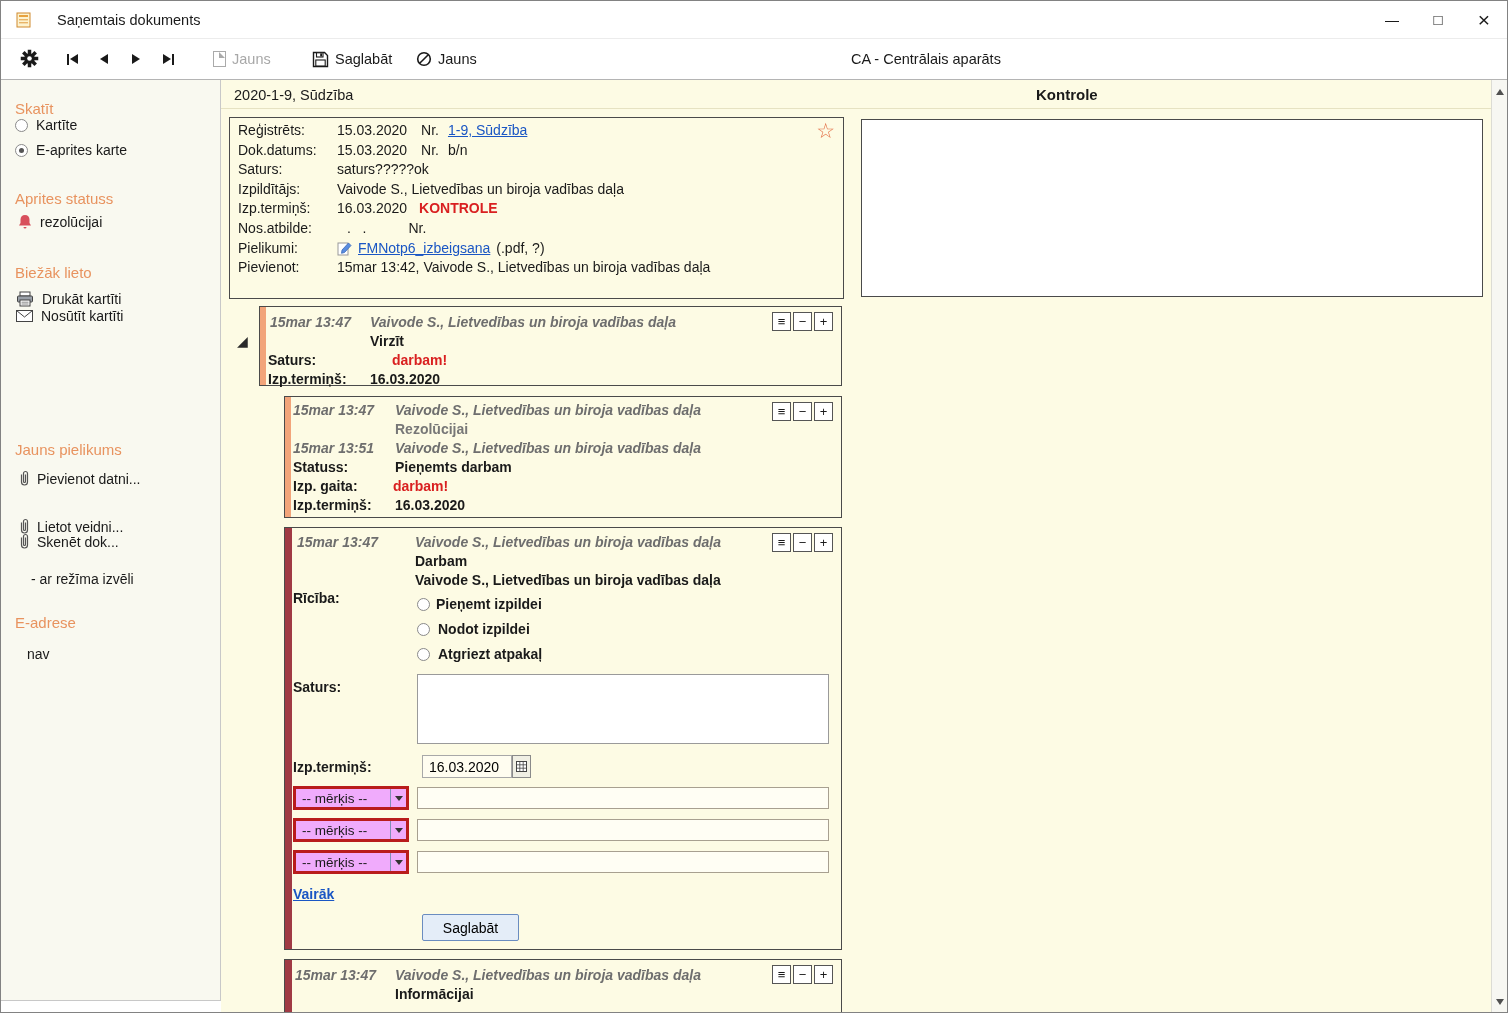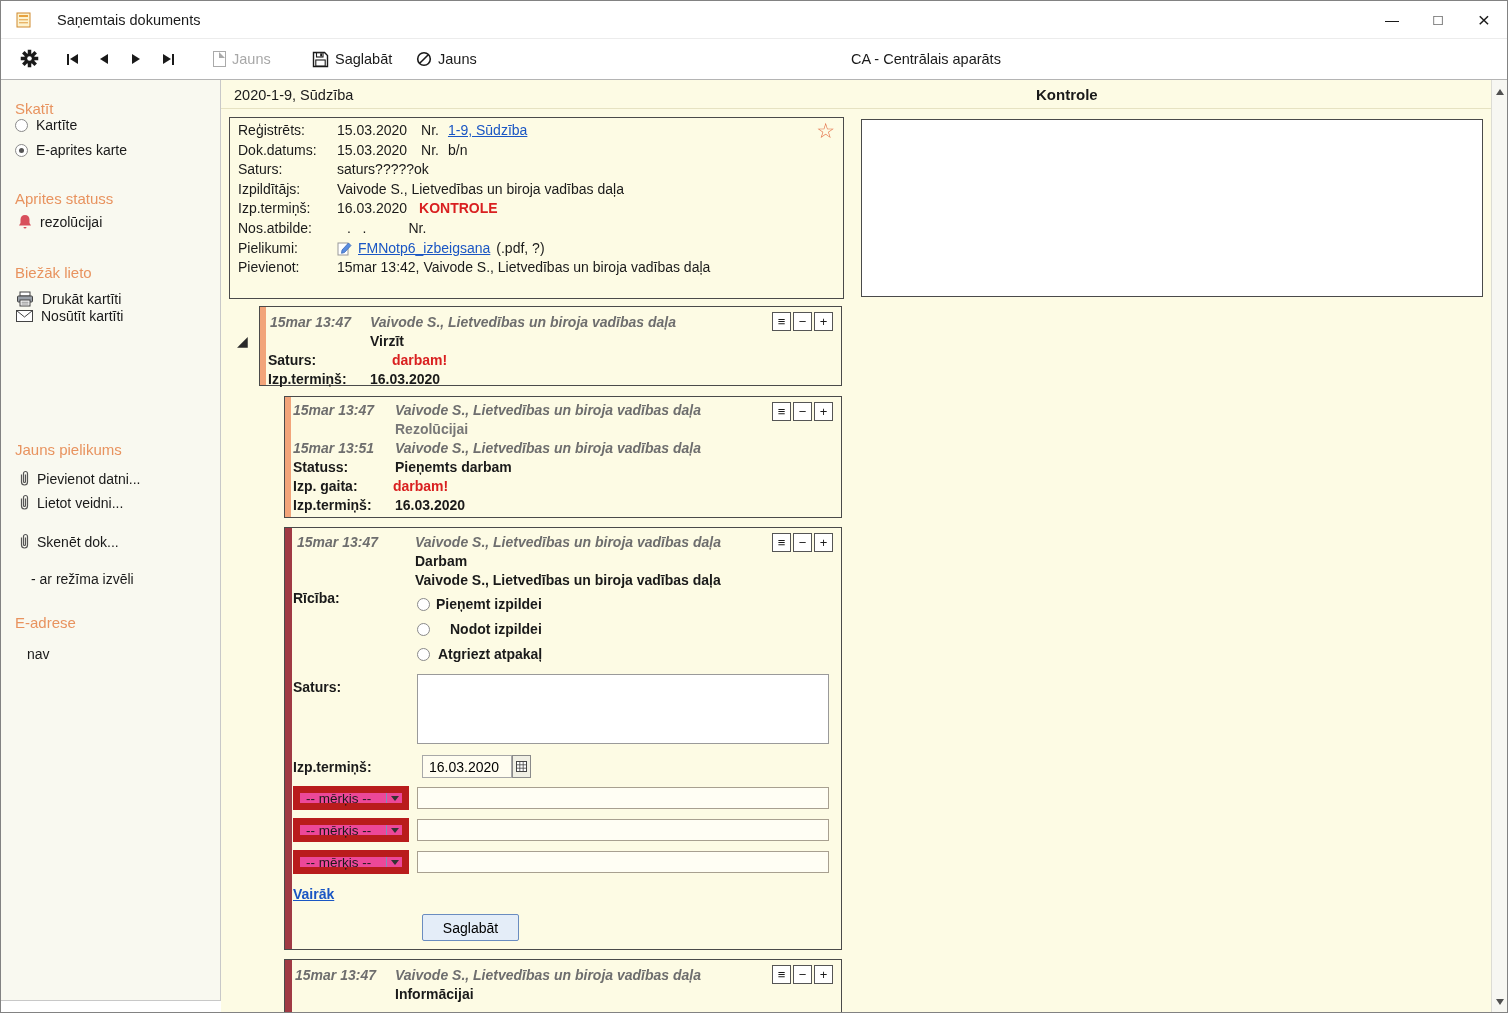--- a/index.html
+++ b/index.html
@@ -73,21 +73,21 @@
   .abs{position:absolute;white-space:nowrap;font-weight:bold;}
 
   .card1{left:38px;top:226px;width:583px;height:80px;}
   .card2{left:63px;top:316px;width:558px;height:122px;}
   .card3{left:63px;top:447px;width:558px;height:423px;}
   .card4{left:63px;top:879px;width:558px;height:70px;}
 
   .saturs-area{position:absolute;left:132px;top:146px;width:412px;height:70px;border:1px solid #9a9a9a;background:#fff;resize:none;font-family:"Liberation Sans",sans-serif;font-size:14px;padding:3px;}
   .date-input{position:absolute;left:137px;top:227px;width:90px;height:23px;border:1px solid #a8a8a8;background:#fffdf0;font-family:"Liberation Sans",sans-serif;font-size:14px;padding:0 6px;}
   .cal-btn{position:absolute;left:227px;top:227px;width:19px;height:23px;border:1px solid #8a8a8a;background:#f0efe4;display:flex;align-items:center;justify-content:center;cursor:pointer;}
-  .merk-select{position:absolute;left:8px;width:116px;height:24px;border:7px solid #b91c1c;background:#ec4899;display:flex;align-items:center;cursor:pointer;}
+  .merk-select{position:absolute;left:8px;width:116px;height:24px;border:3px solid #b91c1c;background:#f0abfc;display:flex;align-items:center;cursor:pointer;}
   .merk-select .txt{flex:1;padding-left:6px;font-size:13.5px;}
   .merk-select .arrow-seg{width:16px;height:100%;border-left:1px solid #8090b8;display:flex;align-items:center;justify-content:center;}
   .tri-dn{width:0;height:0;border-left:4px solid transparent;border-right:4px solid transparent;border-top:5px solid #333;}
   .merk-input{position:absolute;left:132px;width:412px;height:22px;border:1px solid #a8a090;background:#fffef4;font-family:"Liberation Sans",sans-serif;font-size:14px;padding:0 5px;}
   .save-btn{position:absolute;left:137px;top:386px;width:97px;height:27px;background:#e4edf8;border:1px solid #6a8cc0;border-radius:2px;font-family:"Liberation Sans",sans-serif;font-size:14px;cursor:pointer;}
 
   
   .scrollbar{position:absolute;left:1490px;top:79px;width:17px;height:933px;background:#f7f7f2;border-left:1px solid #dcdcd4;}
   .sb-arrow{position:absolute;left:0;width:16px;height:17px;display:flex;align-items:center;justify-content:center;cursor:pointer;}
   .sb-arrow.up{top:3px;}
@@ -208,21 +208,21 @@
       <span>Nosūtīt kartīti</span>
     </div>
 
     <div class="sb-header" style="top:361px">Jauns pielikums</div>
     <div class="sb-item" style="left:18px;top:390px">
       <svg width="10" height="17" viewBox="0 0 10 17">
           <path d="M2.5 4.5v7.5a3 3 0 0 0 6 0V3.5a2 2 0 0 0-4 0v8a1 1 0 0 0 2 0v-7" fill="none" stroke="#555" stroke-width="1.2"></path>
         </svg>
       <span>Pievienot datni...</span>
     </div>
-    <div class="sb-item" style="left:18px;top:414px">
+    <div class="sb-item" style="left:18px;top:438px">
       <svg width="10" height="17" viewBox="0 0 10 17">
           <path d="M2.5 4.5v7.5a3 3 0 0 0 6 0V3.5a2 2 0 0 0-4 0v8a1 1 0 0 0 2 0v-7" fill="none" stroke="#555" stroke-width="1.2"></path>
         </svg>
       <span>Lietot veidni...</span>
     </div>
     <div class="sb-item" style="left:18px;top:453px">
       <svg width="10" height="17" viewBox="0 0 10 17">
           <path d="M2.5 4.5v7.5a3 3 0 0 0 6 0V3.5a2 2 0 0 0-4 0v8a1 1 0 0 0 2 0v-7" fill="none" stroke="#555" stroke-width="1.2"></path>
         </svg>
       <span>Skenēt dok...</span>
@@ -340,21 +340,21 @@
         <div class="cbtn">+</div>
       </div>
       <span class="abs bold" style="left:130px;top:25px">Darbam</span>
       <span class="abs bold" style="left:130px;top:44px">Vaivode S., Lietvedības un biroja vadības daļa</span>
 
       <span class="abs" style="left:8px;top:62px">Rīcība:</span>
       <div class="abs" style="left:132px;top:68px;display:flex;align-items:center;gap:6px">
         <span class="radio"></span>
         <span>Pieņemt izpildei</span>
       </div>
-      <div class="abs" style="left:132px;top:93px;display:flex;align-items:center;gap:20px">
+      <div class="abs" style="left:132px;top:93px;display:flex;align-items:center;gap:8px">
         <span class="radio"></span>
         <span>Nodot izpildei</span>
       </div>
       <div class="abs" style="left:132px;top:118px;display:flex;align-items:center;gap:8px">
         <span class="radio"></span>
         <span>Atgriezt atpakaļ</span>
       </div>
 
       <span class="abs" style="left:8px;top:151px">Saturs:</span>
       <textarea class="saturs-area" style=""></textarea>

